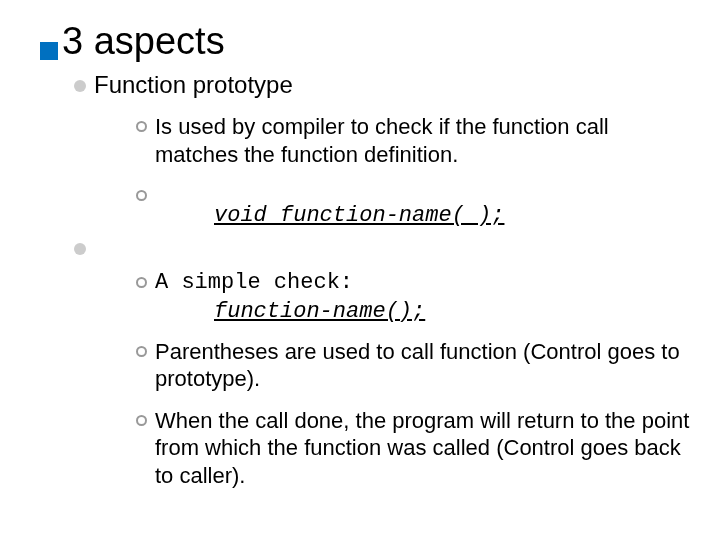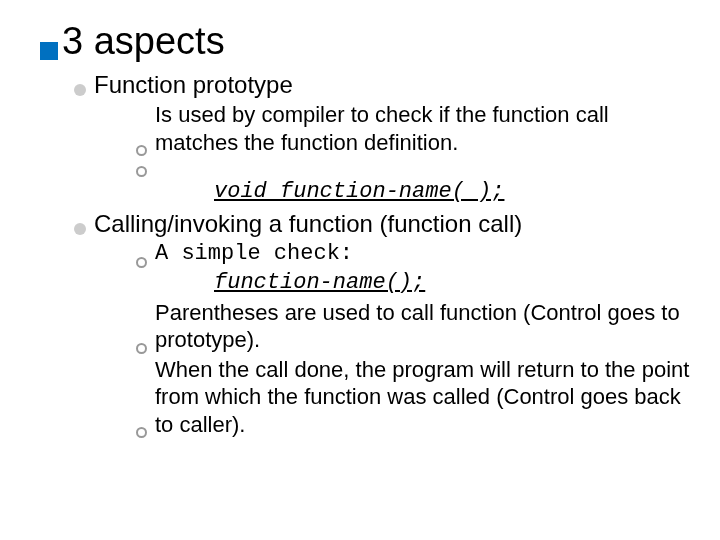--- a/index.html
+++ b/index.html
@@ -30,43 +30,43 @@
     font-family: "Comic Sans MS", cursive, sans-serif;
     font-size: 38px;
     font-weight: 400;
   }
   .l1 {
     padding-left: 34px;
     margin-top: 6px;
   }
   .l1-row {
     display: flex;
-    align-items: center;
+    align-items: flex-start;
     margin-bottom: 2px;
   }
   .dot {
     width: 12px;
     height: 12px;
     border-radius: 50%;
     background: #cccccc;
     display: inline-block;
     flex-shrink: 0;
     margin-top: 9px;
     margin-right: 8px;
   }
   .l1-text {
     font-size: 24px;
   }
   .l2 {
     padding-left: 62px;
   }
   .l2-row {
     display: flex;
-    align-items: flex-end;
-    margin-top: 2px;
+    align-items: flex-start;
+    margin-top: 14px;
   }
   .ring {
     width: 11px;
     height: 11px;
     border-radius: 50%;
     border: 2px solid #999999;
     display: inline-block;
     flex-shrink: 0;
     margin-top: 8px;
     margin-right: 8px;
@@ -107,21 +107,20 @@
     <div class="l2-row">
       <span class="ring"></span>
     </div>
   </div>
   <div class="code-line">void function-name( );</div>
 </div>
 
 <div class="l1">
   <div class="l1-row">
     <span class="dot"></span>
-    <span class="l1-text">Calling/invoking a function (function call)</span>
   </div>
   <div class="l2">
     <div class="l2-row">
       <span class="ring"></span>
       <span class="l2-text mono">A simple check:</span>
     </div>
   </div>
   <div class="code-line">function-name();</div>
   <div class="l2">
     <div class="l2-row">

